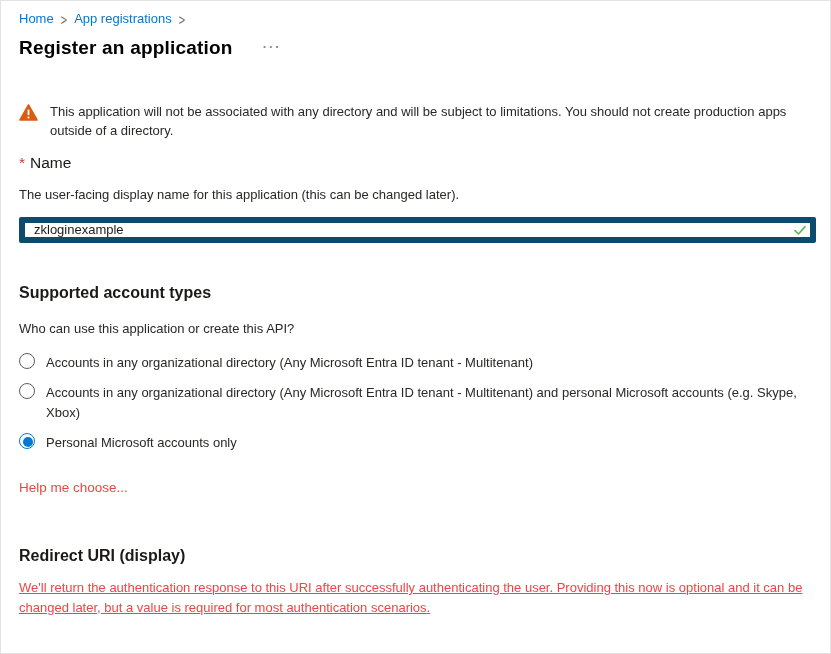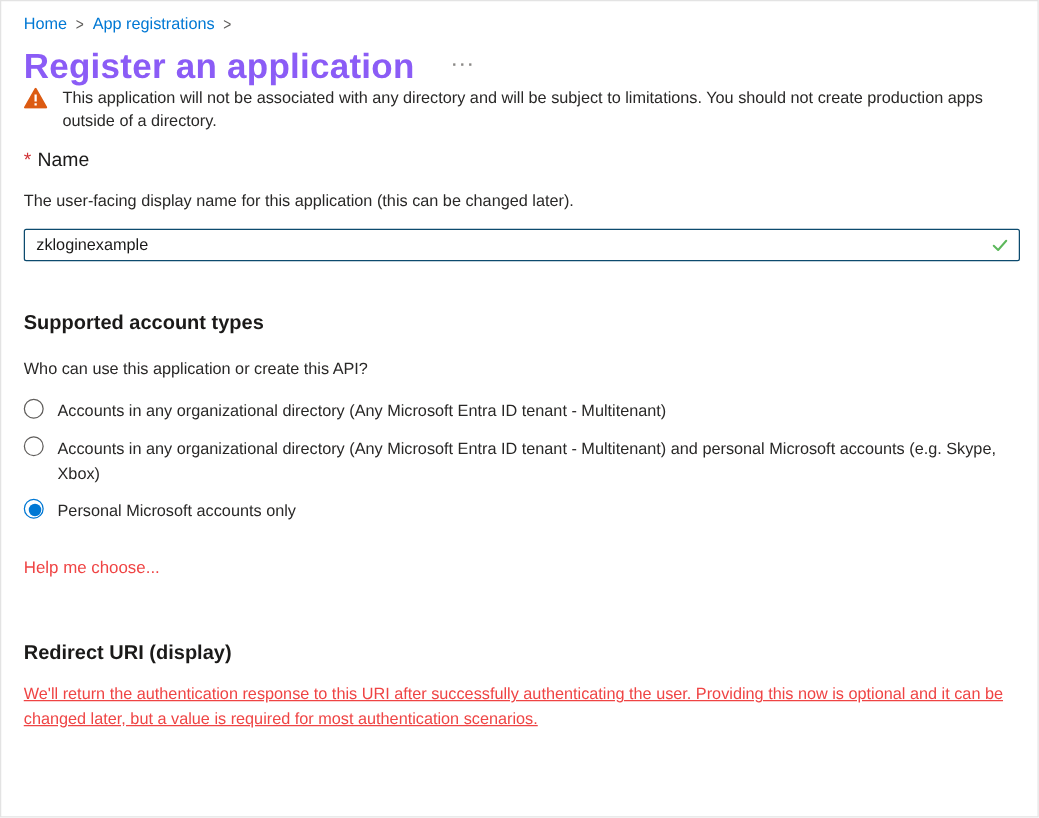--- a/index.html
+++ b/index.html
@@ -14,38 +14,38 @@
     overflow: hidden;
   }
 
   
   .breadcrumb { font-size: 13px; display: flex; align-items: flex-end; margin-top: 2px; }
   .breadcrumb a { color: #0078d4; text-decoration: none; cursor: pointer; }
   .crumb-sep { color: #605e5c; font-size: 11px; margin: 0 7px; transform: scaleY(1.25); display: inline-block; }
 
   
   .title-row { display: flex; align-items: center; margin-top: 11px; }
-  .page-title { font-size: 28px; font-weight: 700; color: #8b5cf6; letter-spacing: 0.2px; }
+  .page-title { font-size: 19px; font-weight: 700; color: #000000; letter-spacing: 0.2px; }
   .more-icon { color: #8a8886; font-size: 13px; font-weight: 700; margin-left: 30px; letter-spacing: 2px; margin-top: -4px; cursor: pointer; }
 
   
-  .warning { display: flex; align-items: flex-start; }
+  .warning { display: flex; margin-top: 44px; align-items: flex-start; }
   .warning-icon { flex: 0 0 auto; margin-top: 1px; }
   .warning-text { font-size: 13px; line-height: 1.45; margin-left: 12px; max-width: 785px; color: #292827; }
 
   
   .field-label { margin-top: 13px; font-size: 15.5px; color: #1b1a19; }
   .required { color: #d13438; margin-right: 5px; }
   .field-desc { margin-top: 15px; font-size: 13px; color: #292827; }
 
   
   .input-wrap { position: relative; margin-top: 15px; width: 797px; }
   .text-input {
     width: 100%; height: 26px;
-    border: 1px solid #0c4a6e; border-radius: 2px;
+    border: 6px solid #0c4a6e; border-radius: 2px;
     font-family: "Liberation Sans", sans-serif;
     font-size: 13px; color: #1b1a19;
     padding: 0 30px 0 9px; outline: none; background: #fff;
   }
   .check-icon { position: absolute; right: 8px; top: 5px; pointer-events: none; }
 
   
   .section-heading { font-size: 16px; color: #1b1a19; }
   .heading-accounts { margin-top: 41px; }
   .heading-redirect { margin-top: 51px; }

